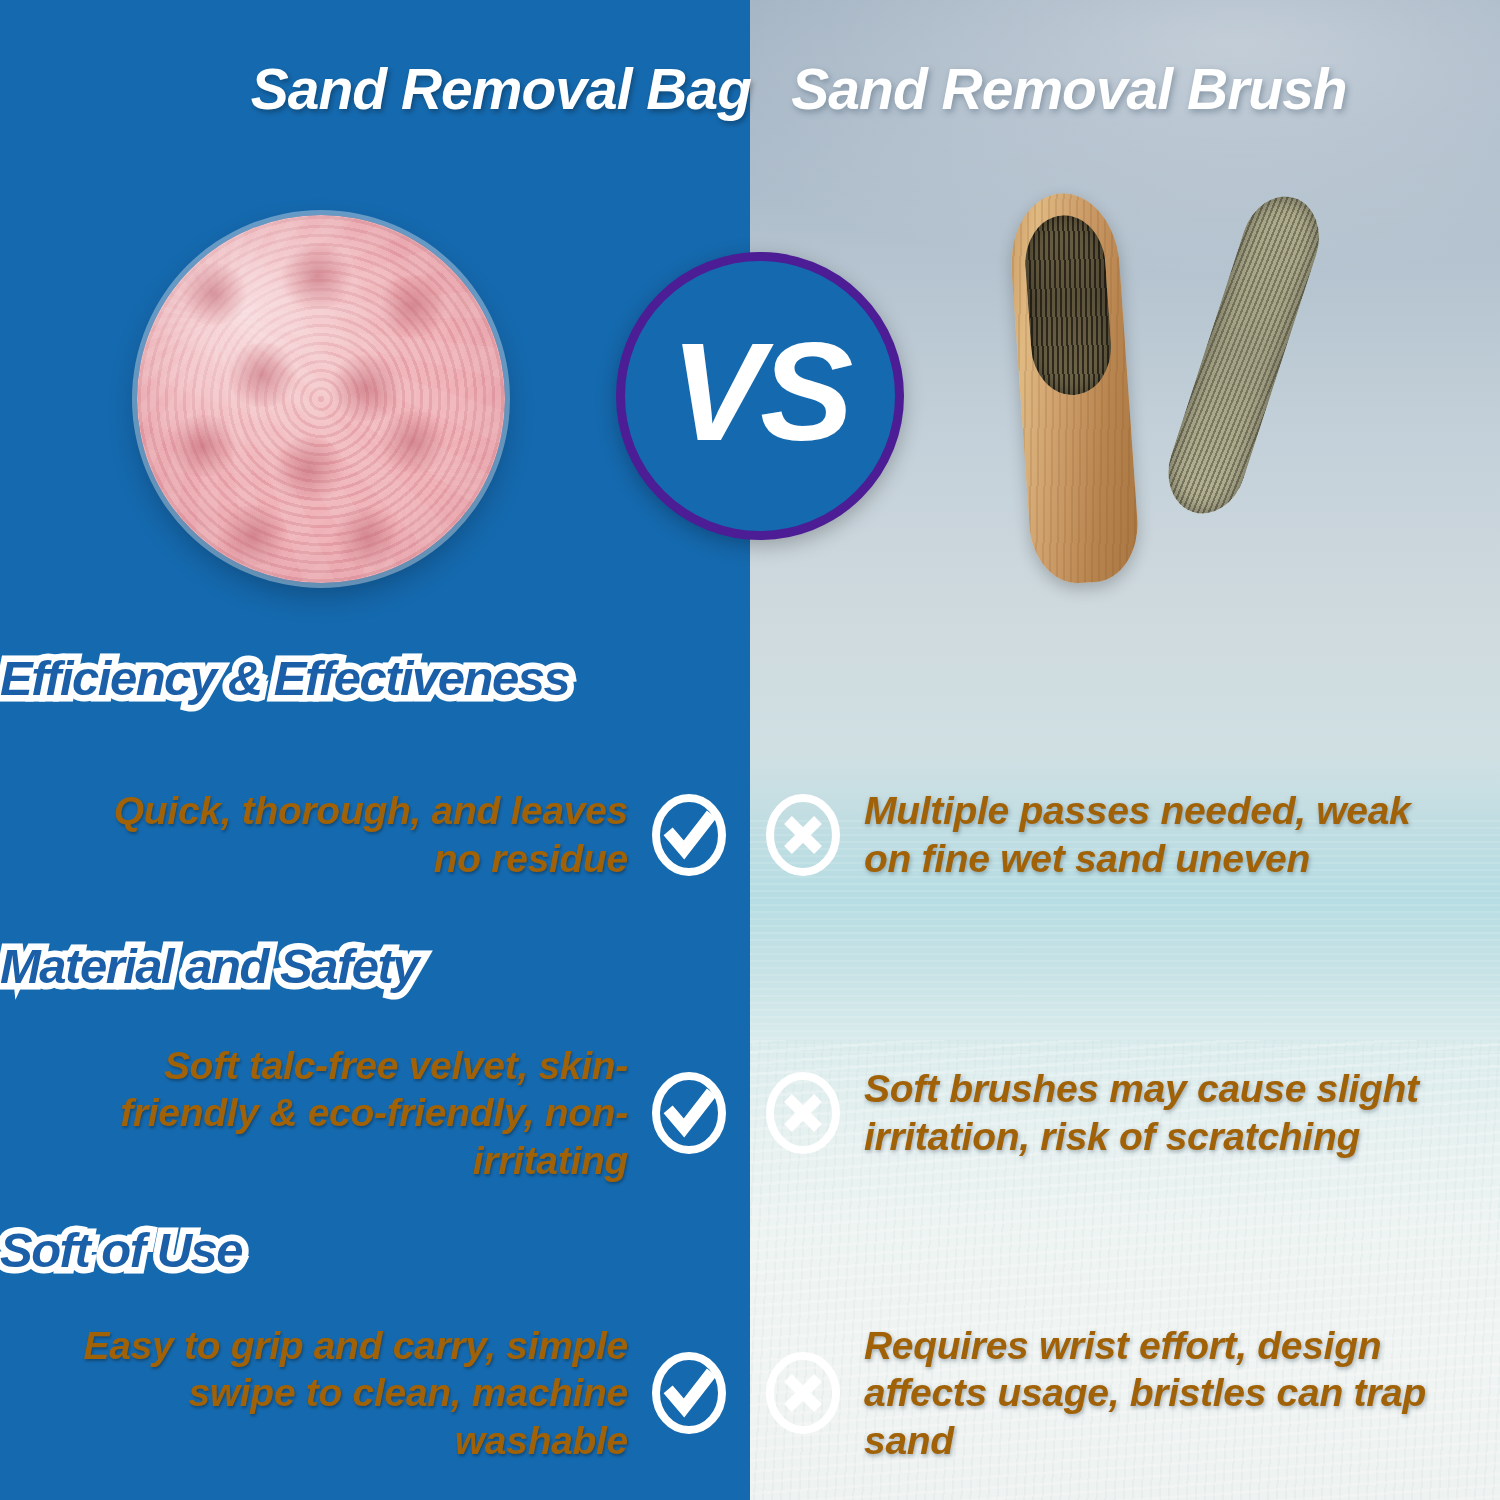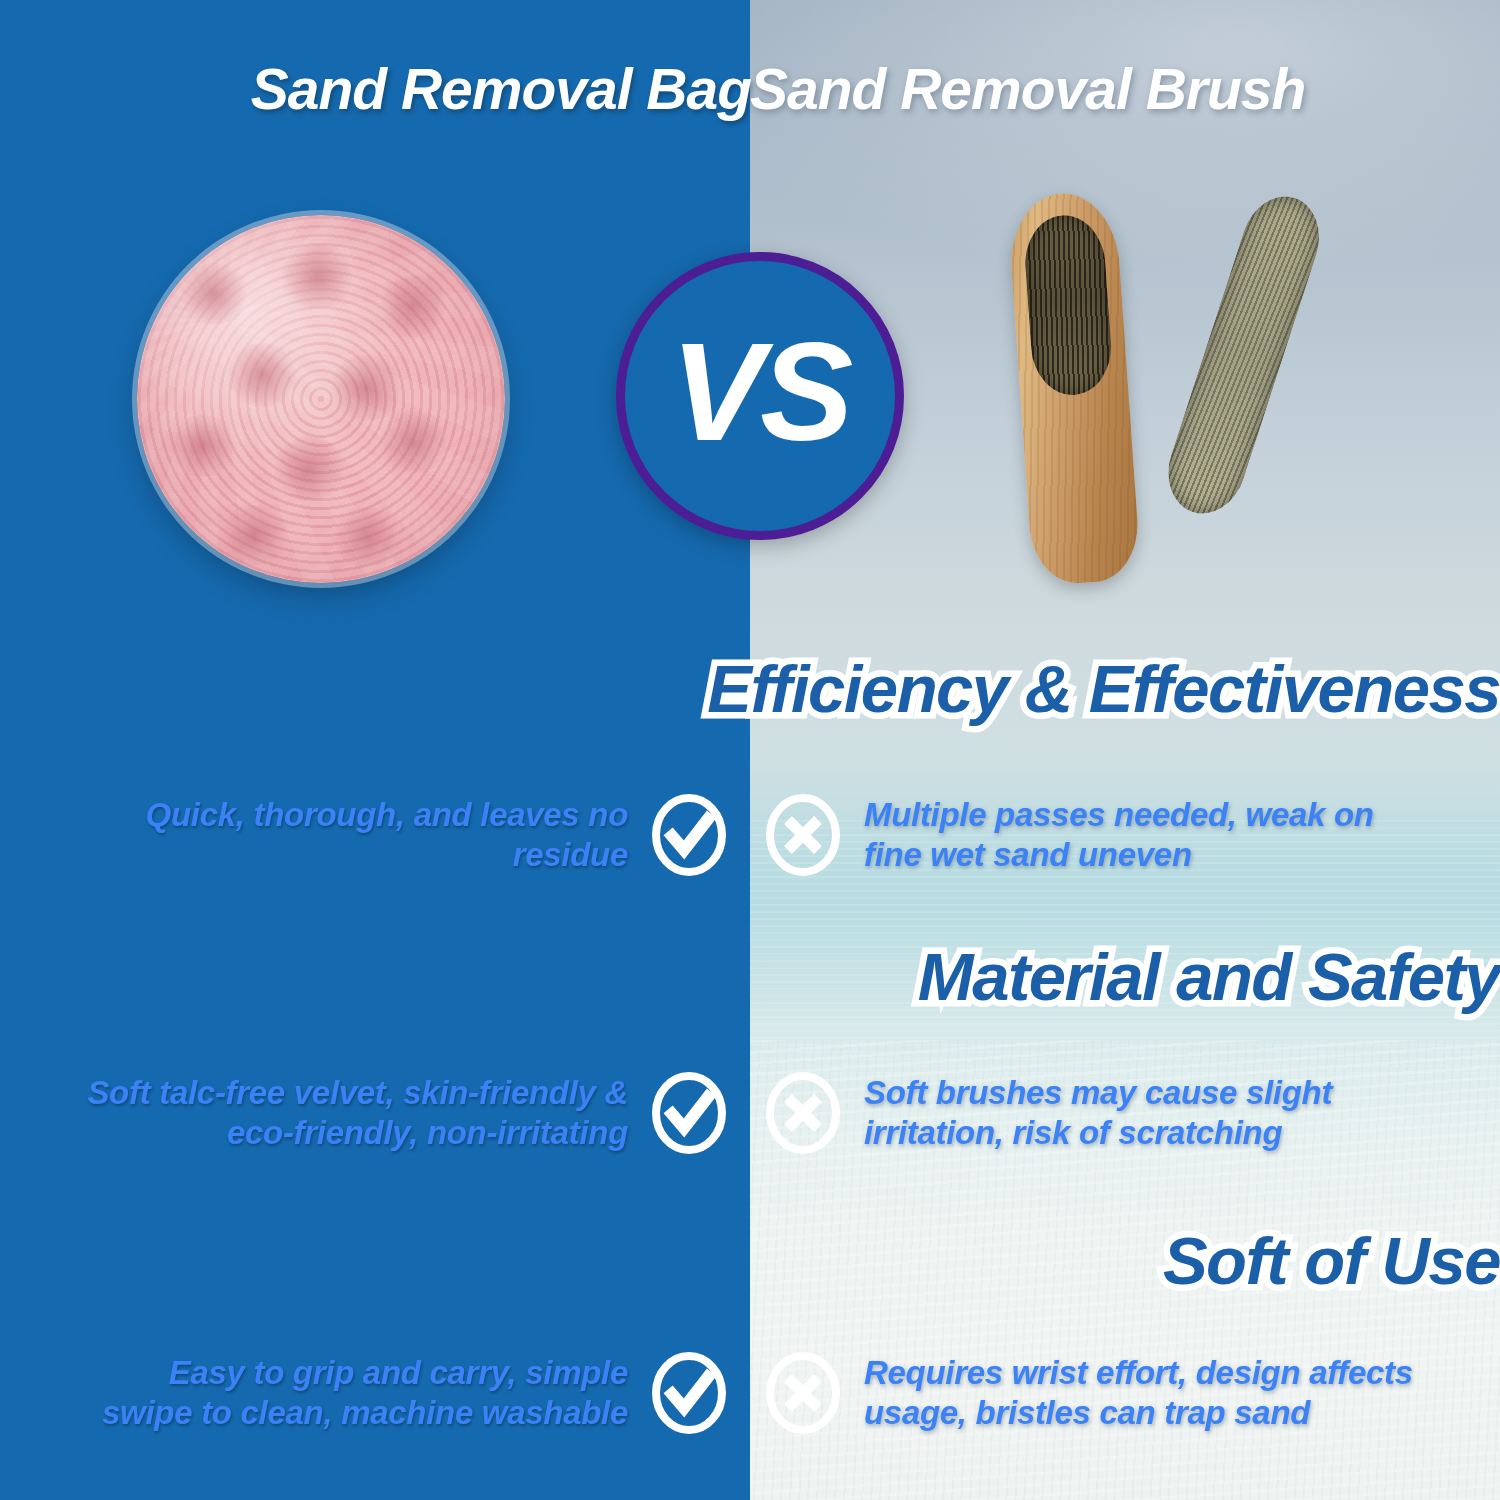--- a/index.html
+++ b/index.html
@@ -45,21 +45,21 @@
     background:radial-gradient(120% 80% at 65% 10%, rgba(255,255,255,.35), rgba(255,255,255,0) 70%);}
 
   
   .col-title{
     position:absolute;top:46px;height:86px;line-height:86px;
     color:#ffffff;font-weight:700;font-style:italic;font-size:57px;
     letter-spacing:-1px;white-space:nowrap;
   }
   #title-left{left:1px;width:750px;text-align:right;
     text-shadow:2px 3px 5px rgba(0,0,0,.28);}
-  #title-right{left:750px;width:638px;
+  #title-right{left:750px;width:638px;text-align:center;
     text-shadow:2px 3px 6px rgba(70,90,110,.45);}
 
   
   #bag-image{
     position:absolute;left:137px;top:215px;width:368px;height:368px;border-radius:50%;
     background:
       radial-gradient(circle at 30% 26%, rgba(255,255,255,.55), rgba(255,255,255,0) 42%),
       repeating-radial-gradient(circle at 50% 50%, rgba(198,110,120,.30) 0 3px, rgba(255,255,255,0) 3px 9px),
       radial-gradient(circle at 50% 50%, #f2bdc0 0%, #eeb0b5 55%, #e5a3aa 78%, #d9949c 100%);
     box-shadow:0 0 0 5px rgba(255,255,255,.35), 0 12px 28px rgba(0,0,0,.25);
@@ -99,42 +99,42 @@
     position:absolute;left:616px;top:252px;width:288px;height:288px;border-radius:50%;
     background:#1569ae;border:9px solid #4c1d95;box-sizing:border-box;
     display:flex;align-items:center;justify-content:center;
     box-shadow:0 6px 20px rgba(0,0,0,.25);
   }
   #vs-text{color:#ffffff;font-size:140px;font-weight:700;font-style:italic;
     letter-spacing:-4px;line-height:1;transform:translateY(-4px);}
 
   
   .section-heading{
-    position:absolute;left:0;width:1500px;text-align:right;
-    color:#1a5fa8;font-size:67px;font-weight:700;font-style:italic;
+    position:absolute;left:0;width:1500px;text-align:left;
+    color:#1a5fa8;font-size:49px;font-weight:700;font-style:italic;
     letter-spacing:-1.5px;white-space:nowrap;
     -webkit-text-stroke:13px #ffffff;
     paint-order:stroke fill;
   }
   #heading-1{top:650px;}
   #heading-2{top:938px;}
   #heading-3{top:1222px;}
 
   
   .row{position:absolute;left:0;width:1500px;display:flex;align-items:center;}
   #row-1{top:775px;height:120px;}
   #row-2{top:1050px;height:126px;}
   #row-3{top:1330px;height:126px;}
 
   .side{display:flex;align-items:center;width:750px;box-sizing:border-box;}
   .side-left{justify-content:flex-end;padding-right:22px;}
   .side-right{justify-content:flex-start;padding-left:14px;}
 
   .row-text{
-    color:#3b82f6;font-size:33px;font-weight:700;font-style:italic;
+    color:#a16207;font-size:39px;font-weight:700;font-style:italic;
     line-height:1.22;letter-spacing:-.3px;
   }
   .side-left .row-text{text-align:right;margin-right:22px;max-width:545px;
     text-shadow:1px 2px 3px rgba(0,0,0,.30);}
   .side-right .row-text{text-align:left;margin-left:22px;max-width:575px;
     text-shadow:1px 2px 4px rgba(90,110,125,.55);}
 
   .mark{width:78px;height:84px;flex:0 0 78px;position:relative;}
   .mark svg{display:block;width:78px;height:84px;}
 </style>

